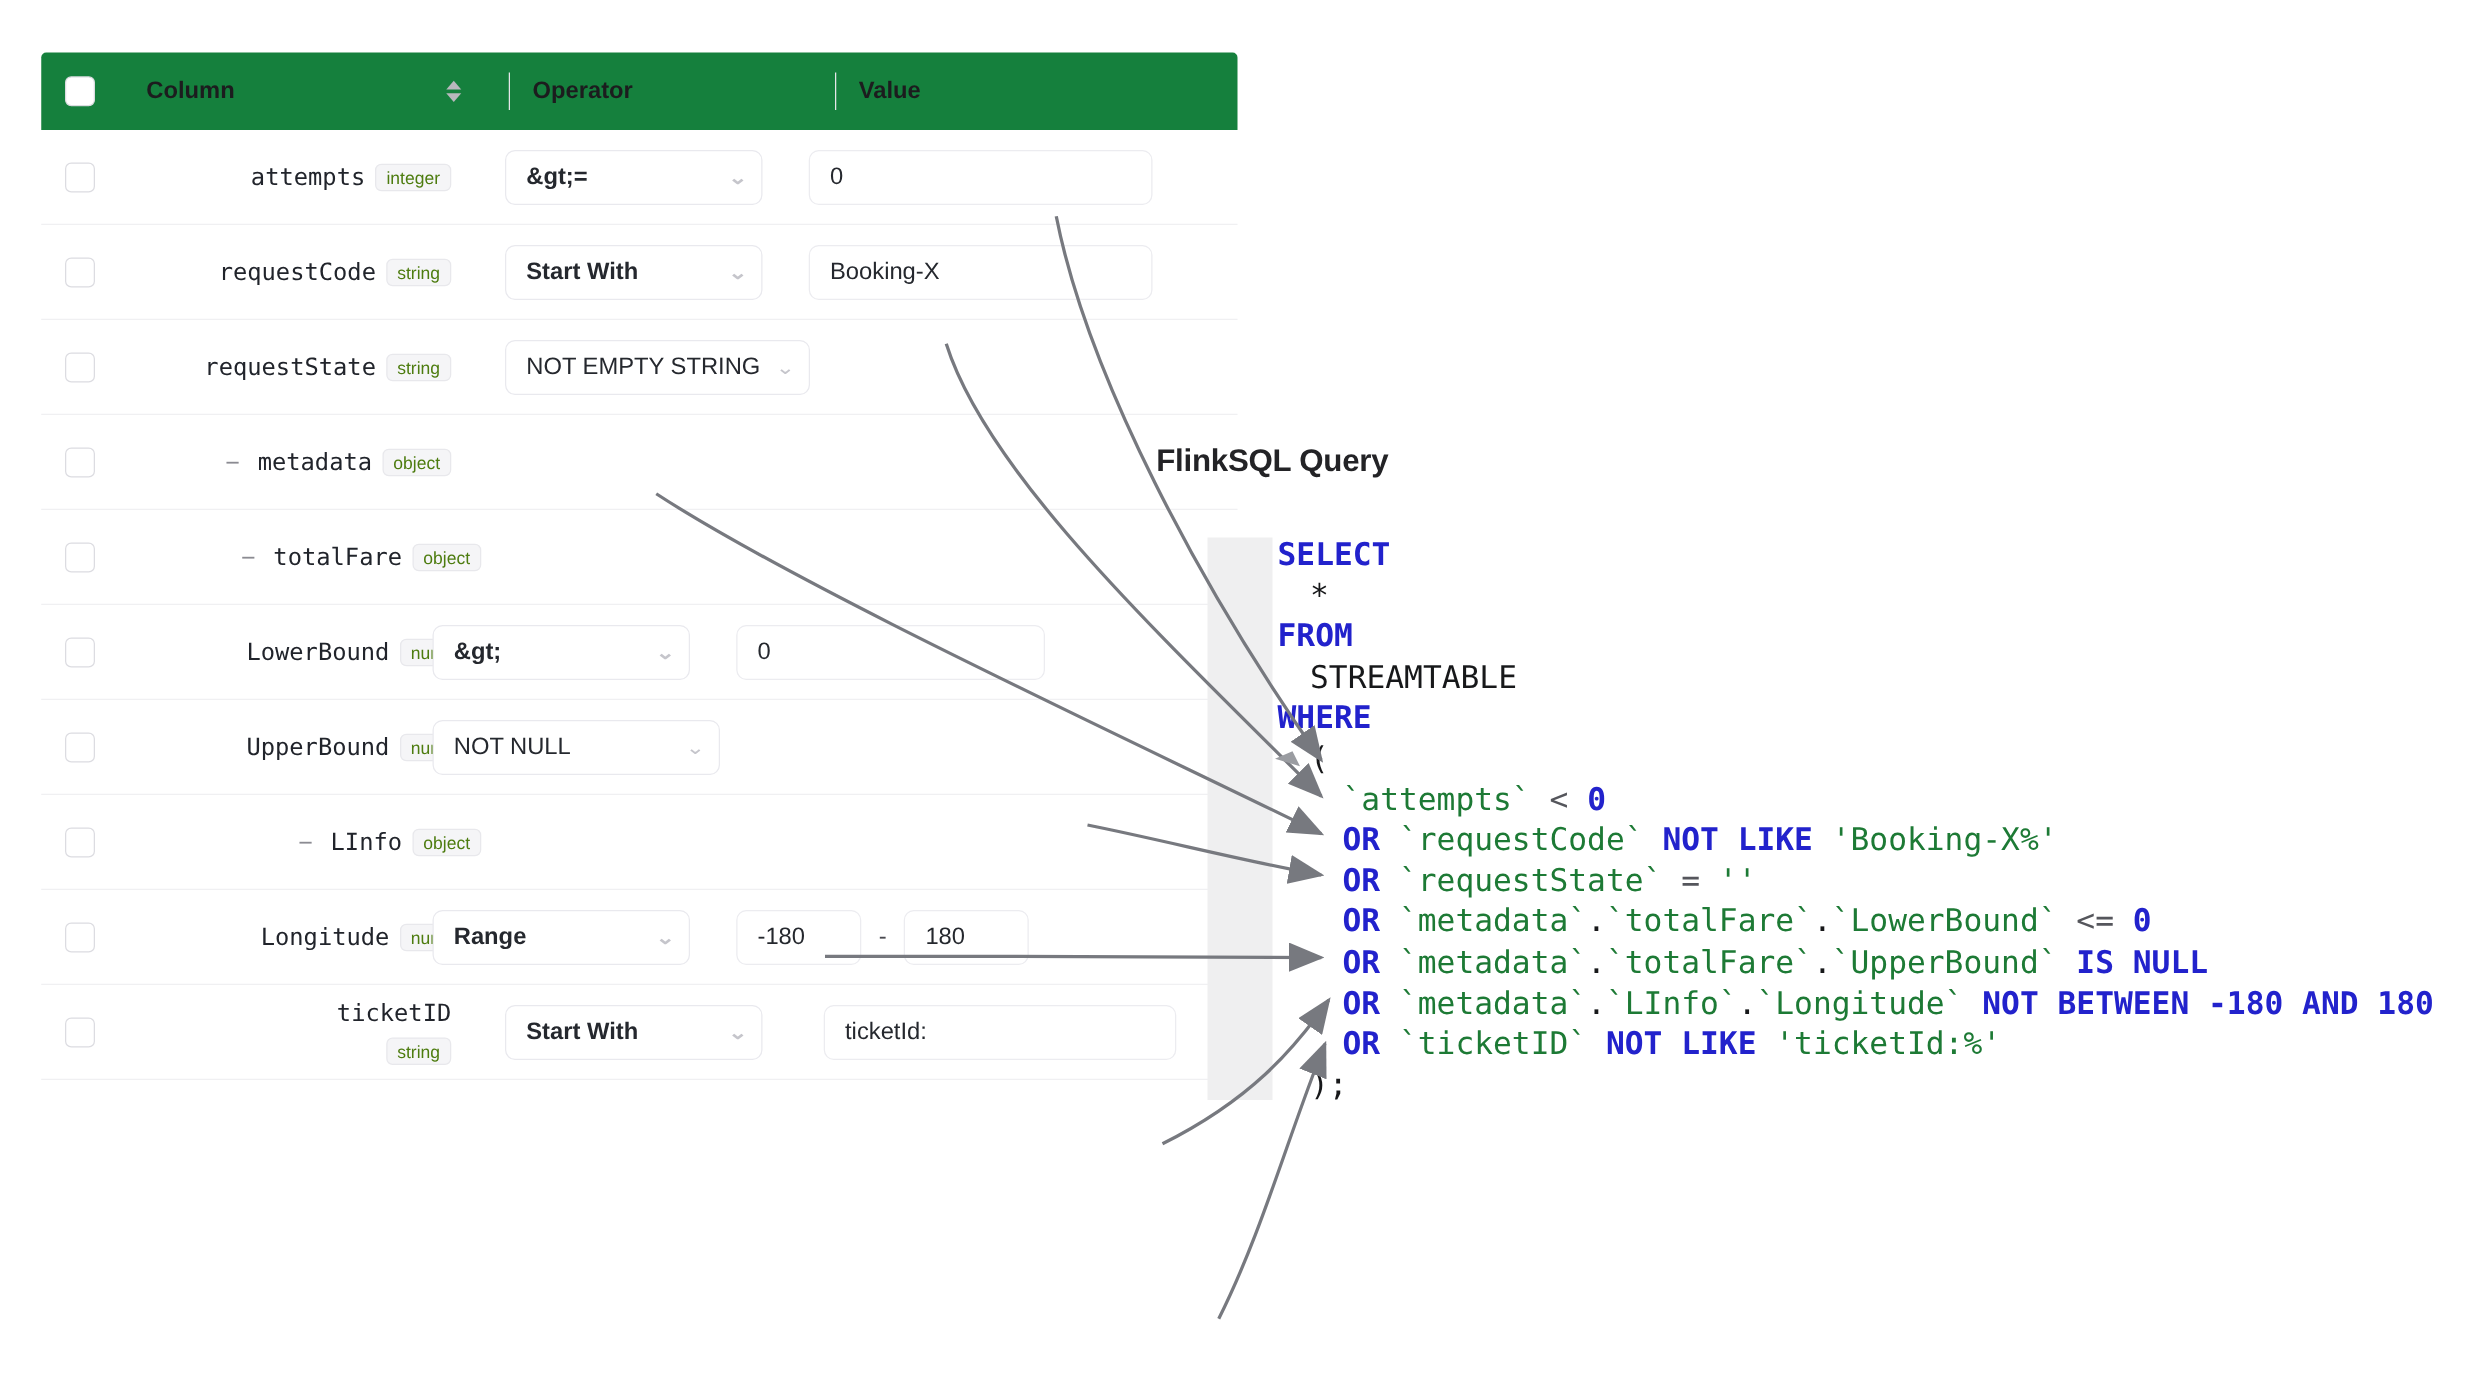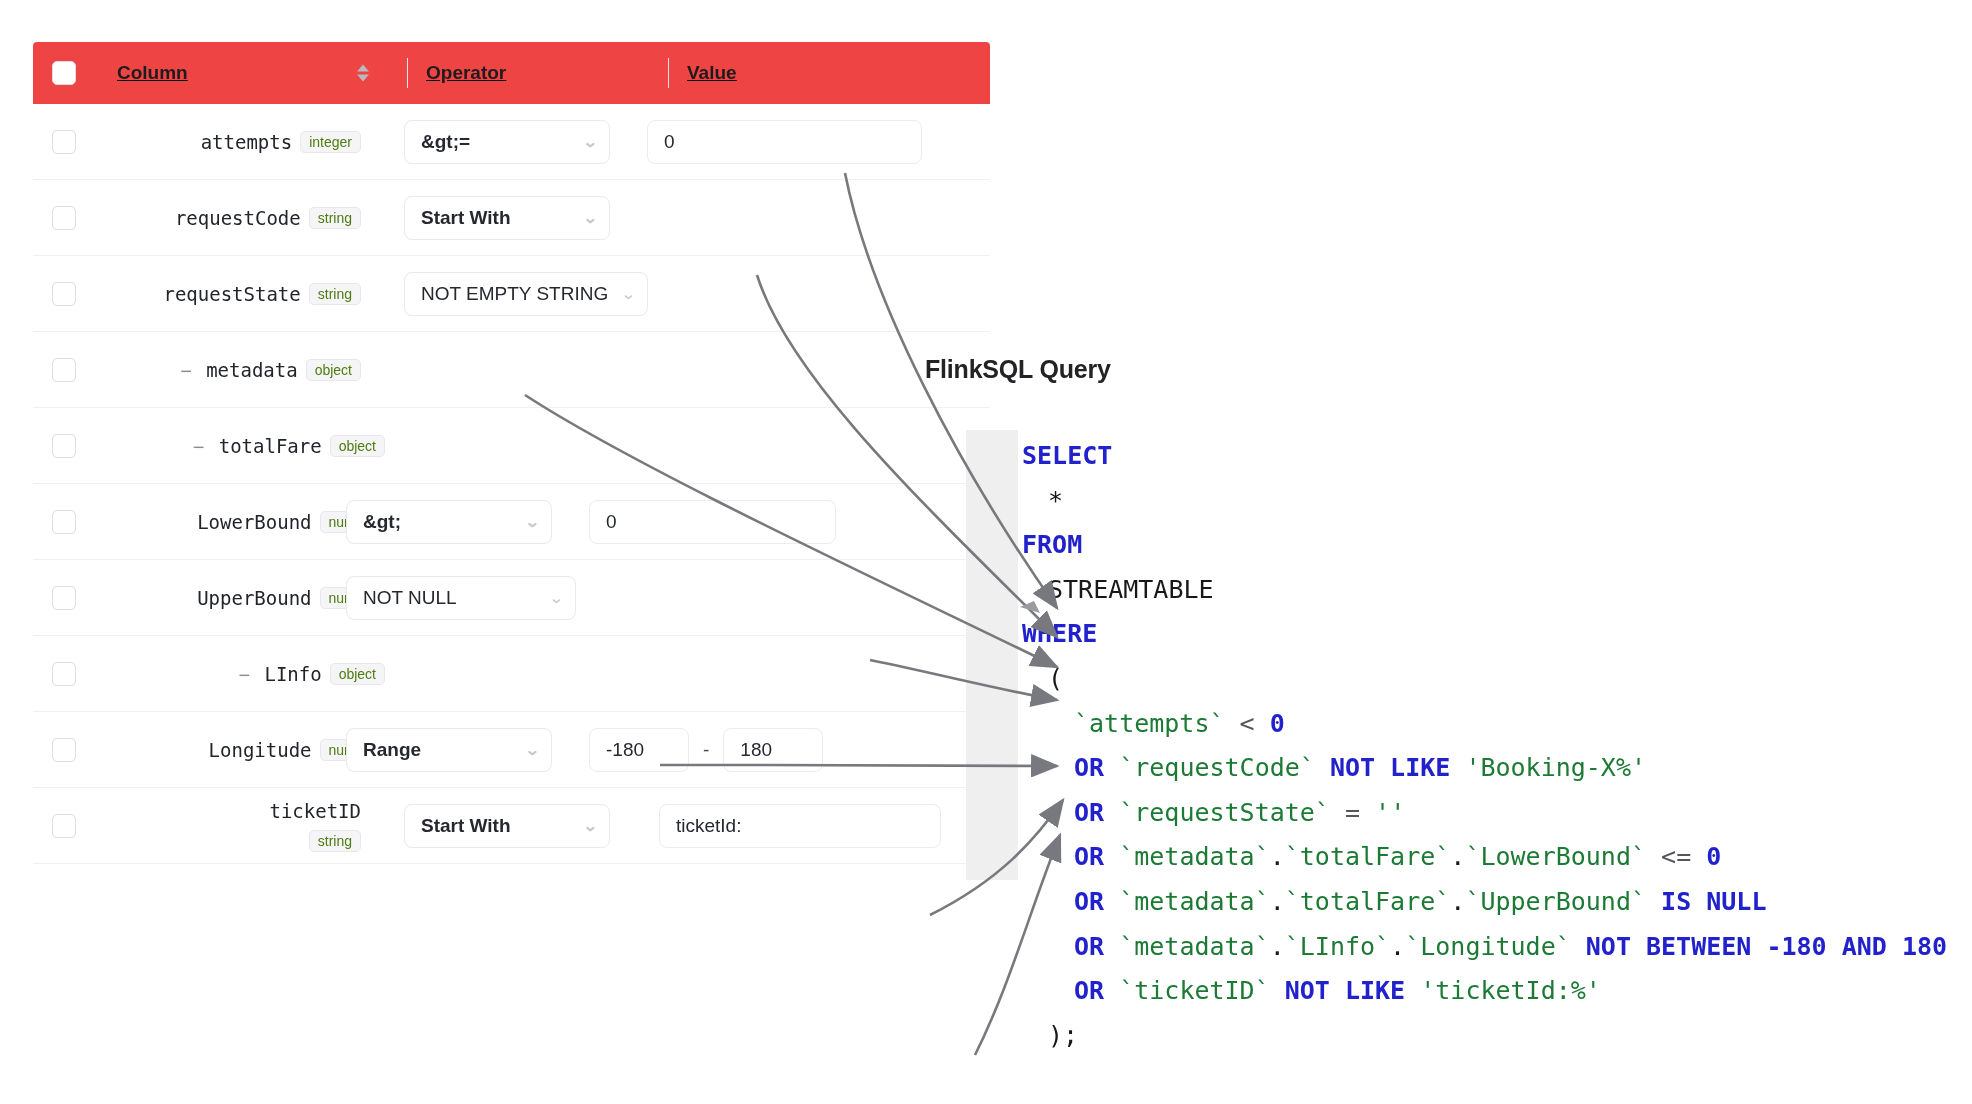--- a/index.html
+++ b/index.html
@@ -11,23 +11,22 @@
     overflow:hidden;
   }
 
   
   #filter-table{
     position:absolute; left:33px; top:42px; width:957px;
   }
   .thead{
     display:flex; align-items:center;
     height:62px;
-    background:#ef4444;
+    background:#15803d;
     border-radius:4px 4px 0 0;
-    text-decoration:underline;
   }
   .th{
     font-size:19px; font-weight:bold; color:#1c1c1e;
     display:flex; align-items:center;
   }
   .th-check{width:62px; display:flex; justify-content:center; align-items:center;}
   .th-col{width:290px; padding-left:22px; position:relative; display:flex; align-items:center;}
   .sorter{
     position:absolute; right:38px; top:50%; transform:translateY(-50%);
     display:flex; flex-direction:column; gap:3px;
@@ -115,21 +114,21 @@
     font-family:"DejaVu Sans Mono", monospace;
     font-size:25px; line-height:32.6px;
     white-space:pre;
   }
   #code .kw{color:#2222cc;font-weight:bold;}
   #code .id{color:#1d7a35;}
   #code .pl{color:#17181a;}
   #code .op{color:#55565c;}
   #code .str{color:#1d7a35;}
   #code .num{color:#2222cc;font-weight:bold;}
-  .cline{display:block;margin-top:12px;}
+  .cline{display:block;}
 
   
   #arrows{position:absolute;left:0;top:0;width:1972px;height:1104px;pointer-events:none;}
 </style>
 </head>
 <body>
 
 <div id="filter-table">
 
   <div class="thead">
@@ -183,20 +182,23 @@
           <span class="tag">string</span>
         </div>
         <div style="width: 1px; height: 0px;"></div>
         <div class="cell-op">
           <div class="sel w206">
             <span>Start With</span>
             <span class="chev">⌄</span>
           </div>
         </div>
         <div style="width: 1px; height: 0px;"></div>
+        <div class="cell-val">
+          <div class="inp w275">Booking-X</div>
+        </div>
       </div>
       <div class="row">
         <div class="cell-check">
           <span class="chk"></span>
         </div>
         <div class="cell-col" style="padding-right: 24px; justify-content: flex-end;">
           <span class="colname">requestState</span>
           <span class="tag">string</span>
         </div>
         <div style="width: 1px; height: 0px;"></div>

